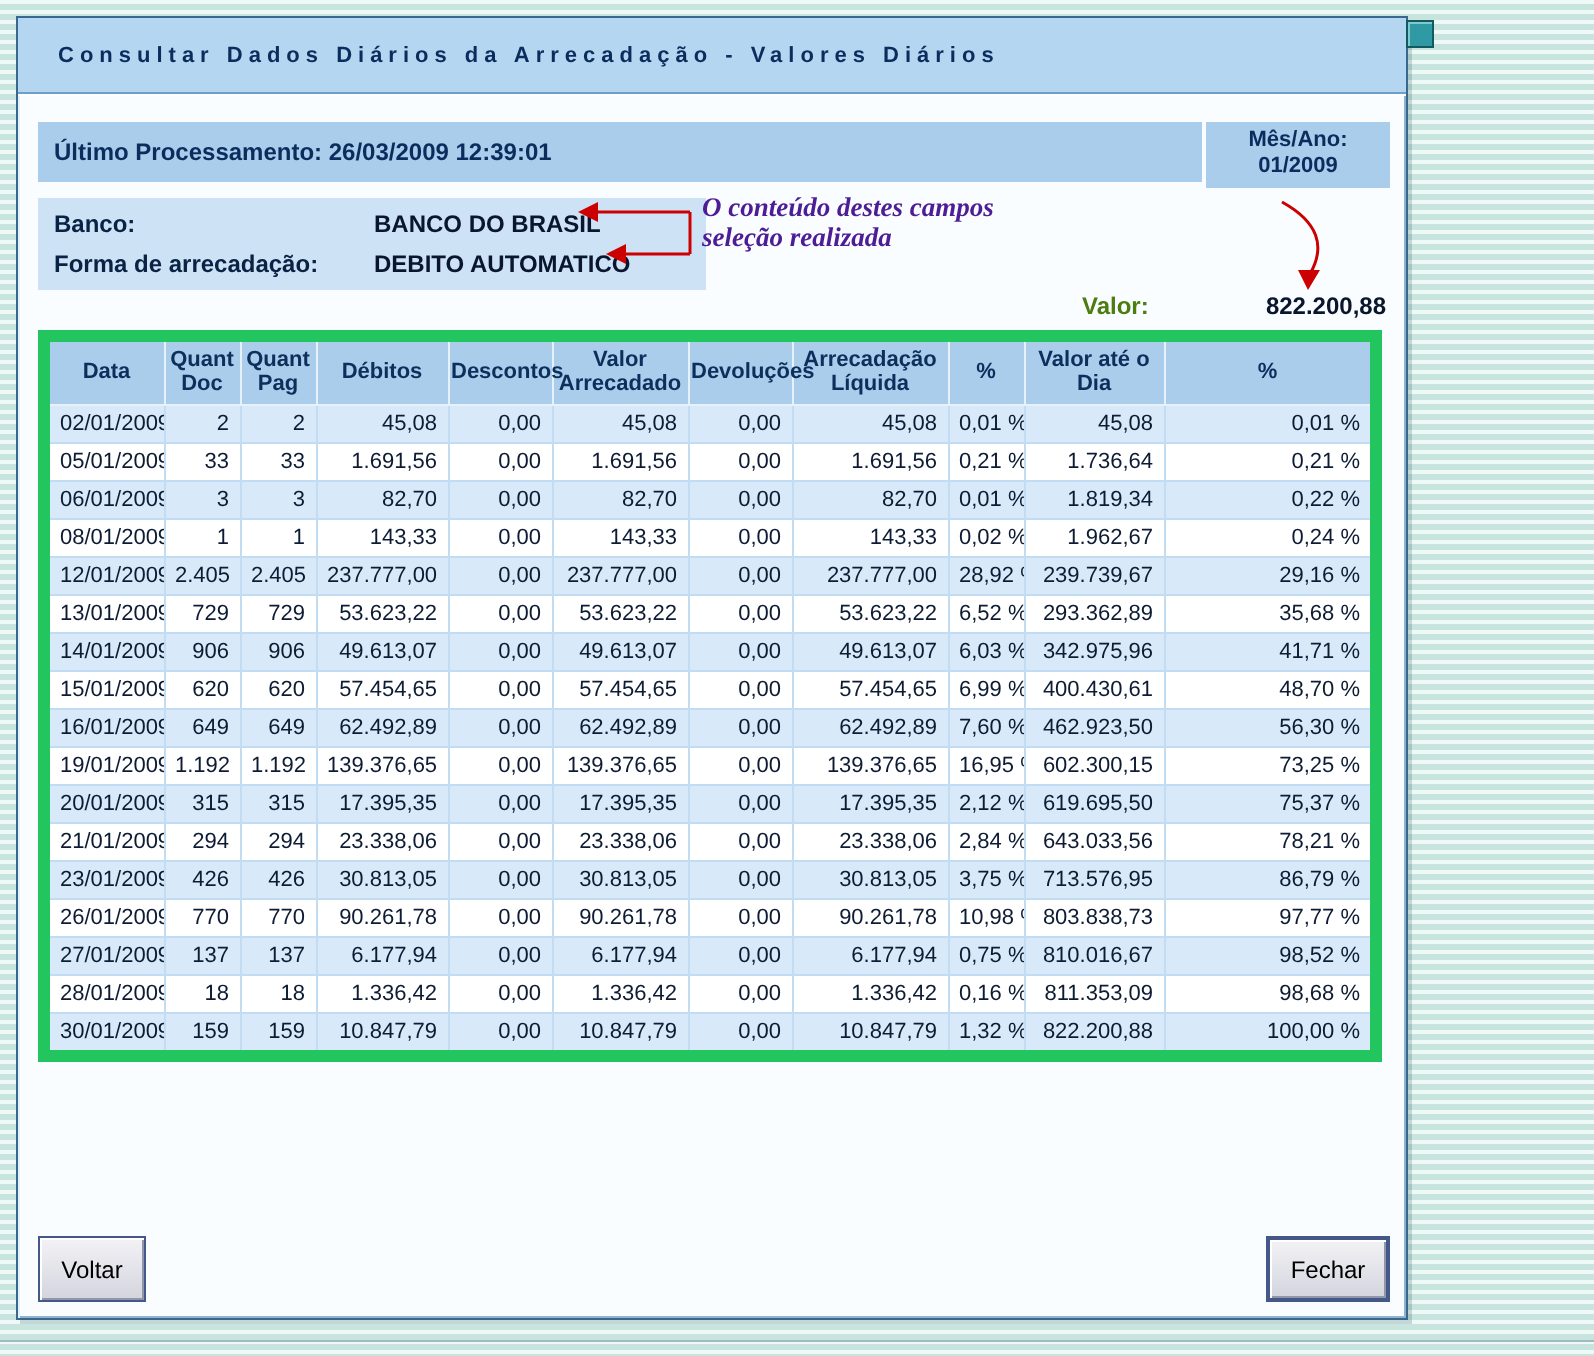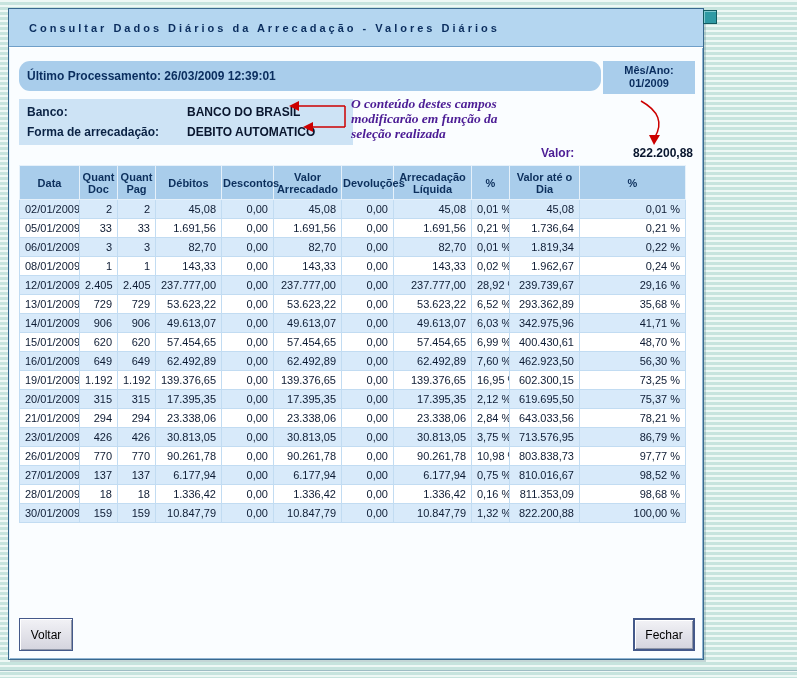--- a/index.html
+++ b/index.html
@@ -29,21 +29,21 @@
   }
   .corner-btn {
     position:absolute; left:703px; top:10px; width:14px; height:14px;
     background:#2f9aa4; border:1px solid #135a60;
     box-shadow: inset 1px 1px 0 #7fc9cf;
   }
 
   .proc-bar {
     position:absolute; left:10px; top:52px; width:582px; height:30px;
     background:#a9cdeb; color:#0a2d5e; font-weight:bold; font-size:12px;
-    line-height:30px; padding-left:8px; white-space:nowrap;border-radius:11px;
+    line-height:30px; padding-left:8px; white-space:nowrap;
   }
   .mes-box {
     position:absolute; right:8px; top:52px; width:92px; height:33px;
     background:#a9cdeb; color:#0a2d5e; font-weight:bold; font-size:11px;
     text-align:center; padding:3px 6px; line-height:13px;
   }
 
   .banco-panel {
     position:absolute; left:10px; top:90px; width:334px; height:46px;
     background:#cde3f5; font-size:12px; color:#0b1e3c;
@@ -56,27 +56,27 @@
 
   .annotation {
     position:absolute; left:342px; top:87px; width:205px;
     color:#4c1d95; font-family:"Liberation Serif", serif;
     font-size:13.5px; font-style:italic; font-weight:bold; line-height:15px;
   }
   .annotation span { display:block; }
 
   .arrows { position:absolute; left:0; top:84px; width:696px; height:72px; pointer-events:none; }
 
-  .valor-label { position:absolute; left:532px; top:137px; font-size:12px; font-weight:bold; color:#4c1d95; }
+  .valor-label { position:absolute; left:532px; top:137px; font-size:12px; font-weight:bold; color:#4d7c0f; }
   .valor-value { position:absolute; right:10px; top:137px; font-size:12px; font-weight:bold; color:#09162e; }
 
   table.grid {
     position:absolute; left:10px; top:156px; width:537px;
     border-collapse:collapse; table-layout:fixed;
-    font-size:11px; border:1px solid #22c55e;
+    font-size:11px; border:6px solid #22c55e;
   }
   .grid th {
     background:#a9cdeb; color:#0c2f5c; font-weight:bold;
     border:1px solid #e6f1fa; padding:2px 1px; height:34px;
     vertical-align:middle; text-align:center; line-height:12px;
   }
   .grid td {
     border:1px solid #c2dcf2; padding:2px 5px; color:#0d1b33;
     white-space:nowrap; overflow:hidden; height:16px; line-height:14px;
   }
@@ -121,21 +121,20 @@
         <span class="field-value">BANCO DO BRASIL</span>
       </div>
       <div class="banco-row r2">
         <span class="field-label">Forma de arrecadação:</span>
         <span class="field-value">DEBITO AUTOMATICO</span>
       </div>
     </div>
 
     <div class="annotation">
       <span>O conteúdo destes campos</span>
-      <span>modificarão em função da</span>
       <span>seleção realizada</span>
     </div>
 
     <svg class="arrows" viewBox="0 0 696 72">
 
       <line x1="288" y1="13" x2="336" y2="13" stroke="#cc0000" stroke-width="1.5"></line>
       <polygon points="280,13 290,8 290,18" fill="#cc0000"></polygon>
       <line x1="302" y1="34" x2="336" y2="34" stroke="#cc0000" stroke-width="1.5"></line>
       <polygon points="294,34 304,29 304,39" fill="#cc0000"></polygon>
       <line x1="336" y1="13" x2="336" y2="34" stroke="#cc0000" stroke-width="1.5"></line>

